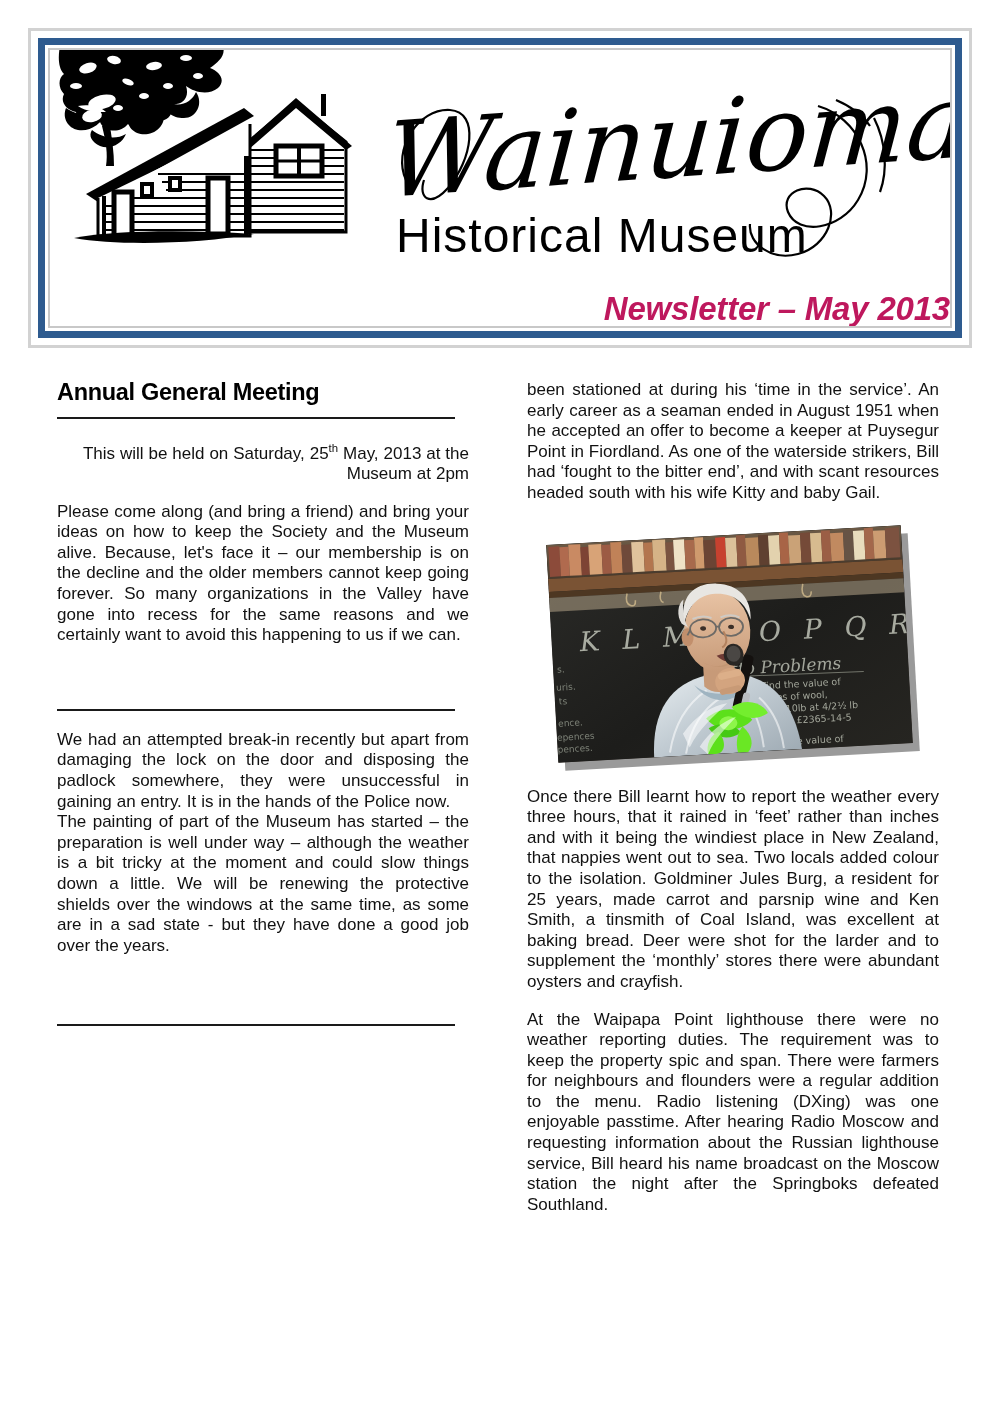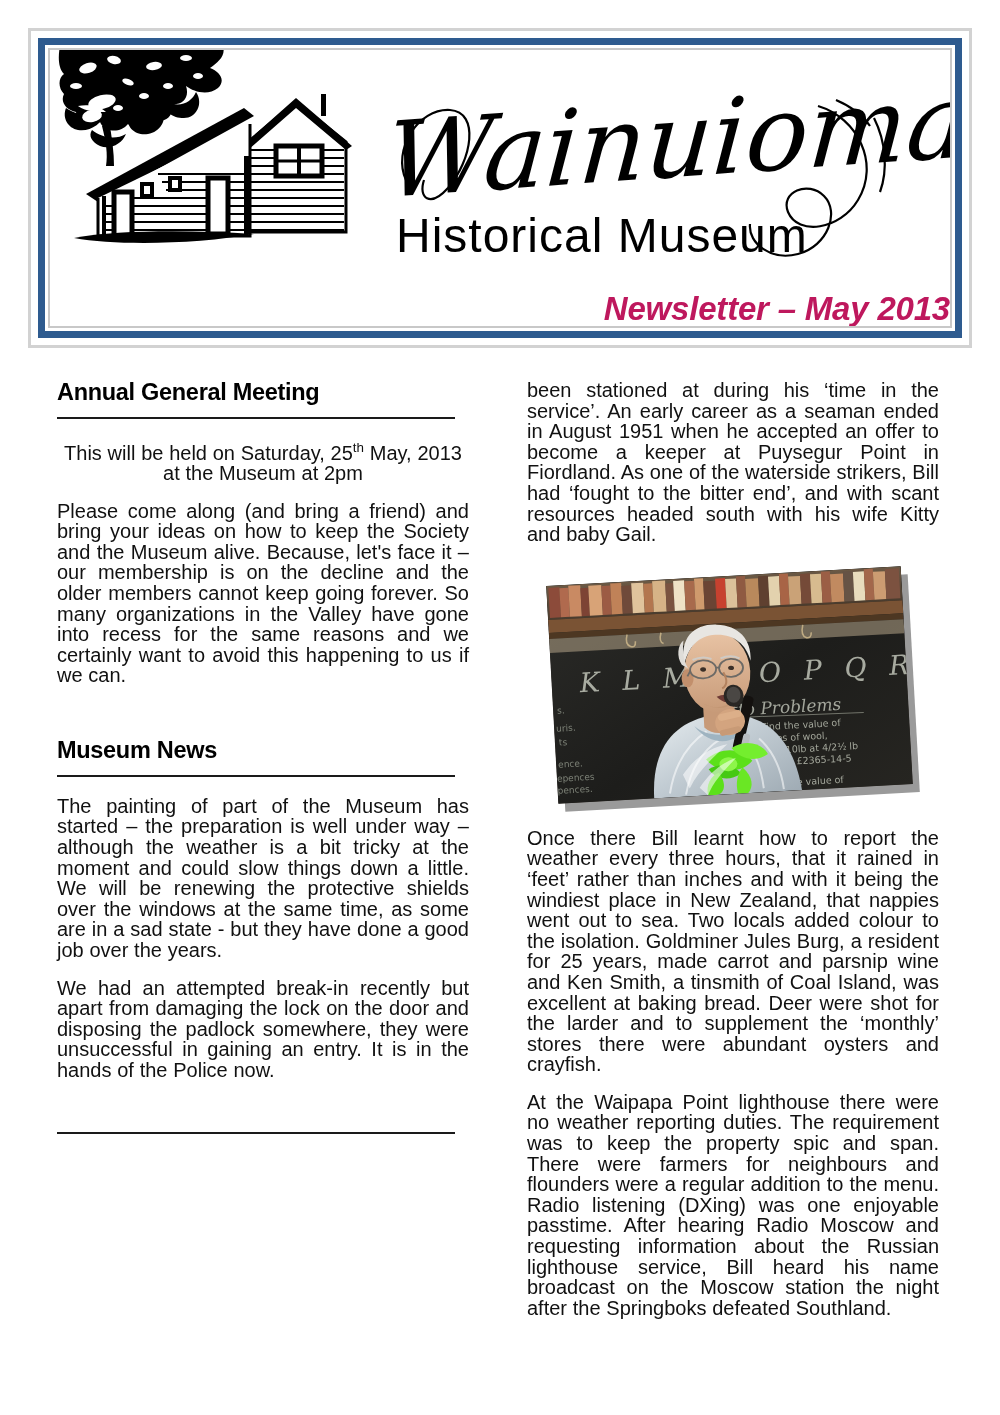--- a/index.html
+++ b/index.html
@@ -116,29 +116,29 @@
   .heading-rule {
     height: 0;
     border-top: 2.6px solid #1a1a1a;
     margin-top: 11px;
     margin-bottom: 19px;
     width: 398px;
   }
 
   p.body-text {
     margin: 0 0 17px 0;
-    font-size: 20px;
+    font-size: 17px;
     line-height: 20.6px;
     text-align: justify;
     color: #111111;
     font-family: "Liberation Sans", sans-serif;
     word-spacing: 0.2px;
   }
   p.body-text.last { margin-bottom: 0; }
-  p.body-text.flow { text-align: center; }
+  p.body-text.flow { text-align: right; }
 
   sup.ord { font-size: 0.67em; vertical-align: super; }
 
   .gap-lg { height: 52px; }
   .gap-md { height: 40px; }
 
   
   .photo-wrap {
     position: relative;
     width: 412px;
@@ -289,24 +289,23 @@
     <section>
       <h2 class="section-heading">Annual General Meeting</h2>
       <div class="heading-rule"></div>
       <p class="body-text flow"><span>This will be held on Saturday, 25</span><sup class="ord">th</sup><span> May, 2013 at the Museum at 2pm</span></p>
       <p class="body-text last">Please come along (and bring a friend) and bring your ideas on how to keep the Society and the Museum alive.     Because, let's face it – our membership is on the   decline and the older members cannot keep going forever.   So many organizations in the Valley have gone into recess for the same reasons and we certainly want to avoid this happening to us if we can.</p>
     </section>
 
     <div class="gap-lg"></div>
 
     <section>
-      <h2 class="section-heading">Museum News</h2>
       <div class="heading-rule"></div>
+      <p class="body-text last">We had an attempted break-in recently but apart from damaging the lock on the door and disposing the padlock somewhere, they were unsuccessful in gaining an entry.   It is in the hands of the Police now.</p>
       <p class="body-text">The painting of part of the Museum has started – the preparation is well under way – although the weather is a bit tricky at the moment and could slow things down a little.     We will be renewing the protective shields over the windows at the same time,  as some are in a sad state - but they have done a good job over the years.</p>
-      <p class="body-text last">We had an attempted break-in recently but apart from damaging the lock on the door and disposing the padlock somewhere, they were unsuccessful in gaining an entry.   It is in the hands of the Police now.</p>
     </section>
 
     <div class="gap-md"></div>
 
     <section>
       <div class="heading-rule"></div>
     </section>
   </div>
 
   <div class="col col-right">

